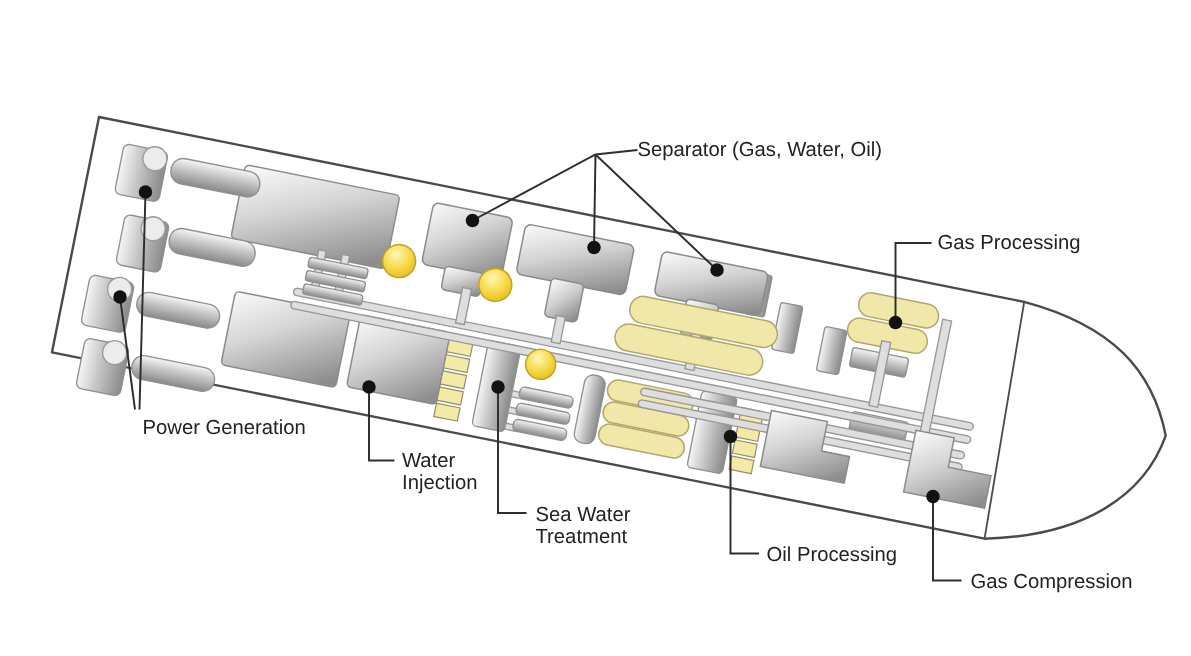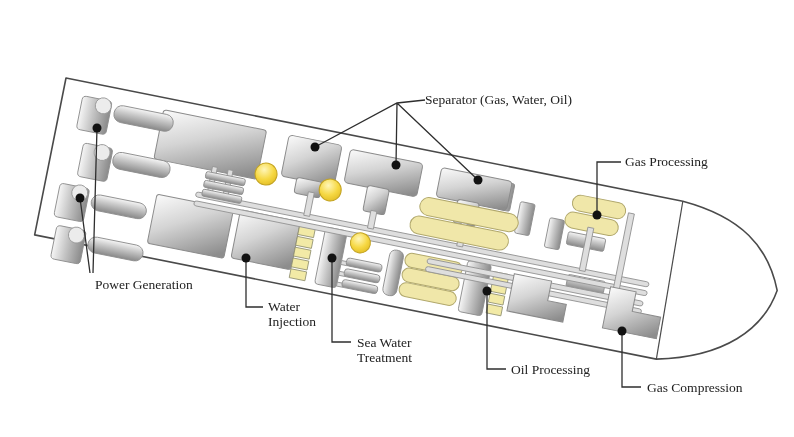--- a/index.html
+++ b/index.html
@@ -1,17 +1,17 @@
 <!DOCTYPE html>
 <html><head>
 <meta charset="utf-8">
 <style>
   html,body{margin:0;padding:0;background:#ffffff;}
   .stage{position:relative;width:794px;height:437px;background:#ffffff;overflow:hidden;
-         font-family:Liberation Serif, serif;}
+         font-family:Liberation Sans, sans-serif;}
   svg{display:block}
   .hull{fill:#ffffff;stroke:#4a4a4a;stroke-width:1.6;stroke-linejoin:round;}
   .chord{fill:none;stroke:#4a4a4a;stroke-width:1.2;}
   .metal{fill:url(#mA);stroke:#8b8b8b;stroke-width:1;}
   .metalV{fill:url(#mV);stroke:#909090;stroke-width:0.9;}
   .metalH{fill:url(#mH);stroke:#909090;stroke-width:0.9;}
   .pipe{fill:#dedede;stroke:#979797;stroke-width:0.9;}
   .ycap{fill:#f0e7a9;stroke:#b1a86c;stroke-width:1;}
   .ysq{fill:#f2eaa6;stroke:#8f8f6f;stroke-width:0.8;}
   .sphere{fill:url(#sph);stroke:#c3a322;stroke-width:1;}

